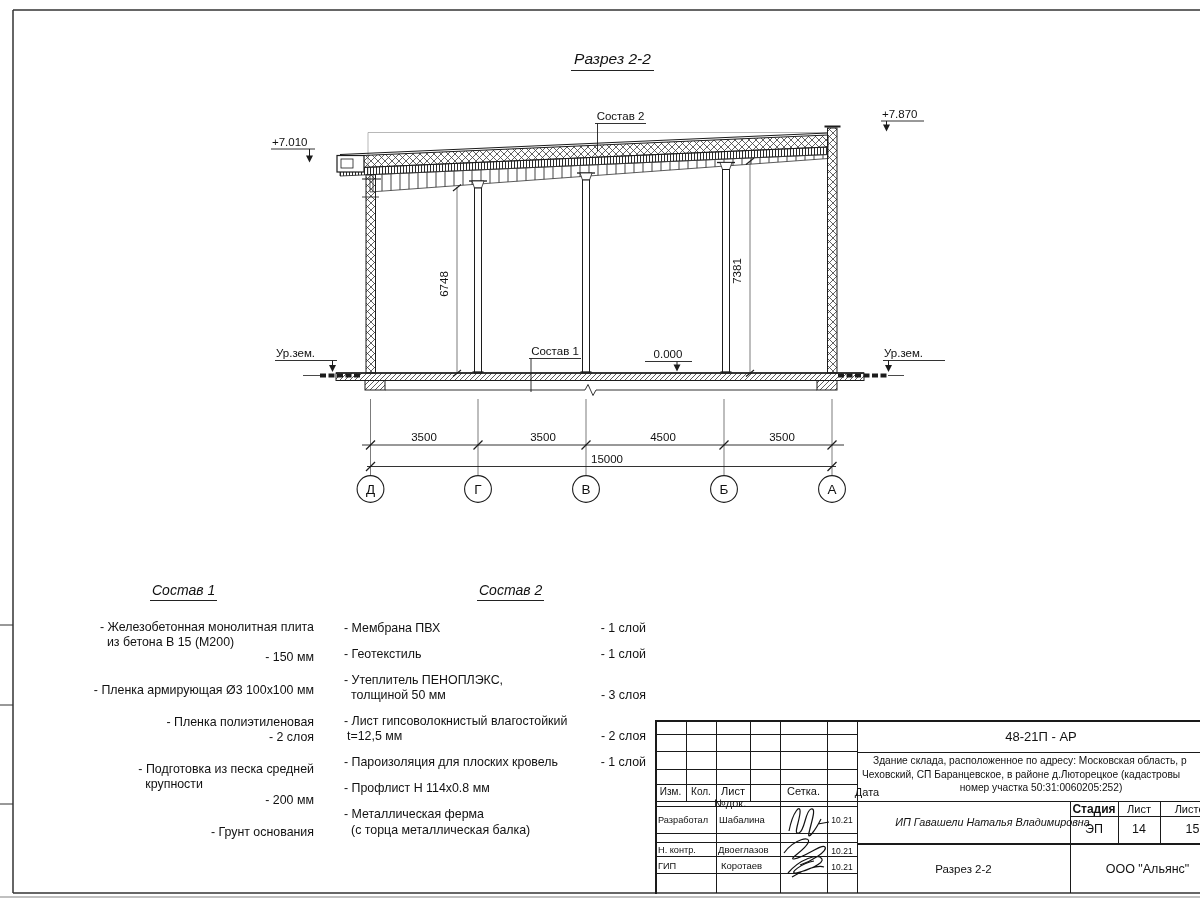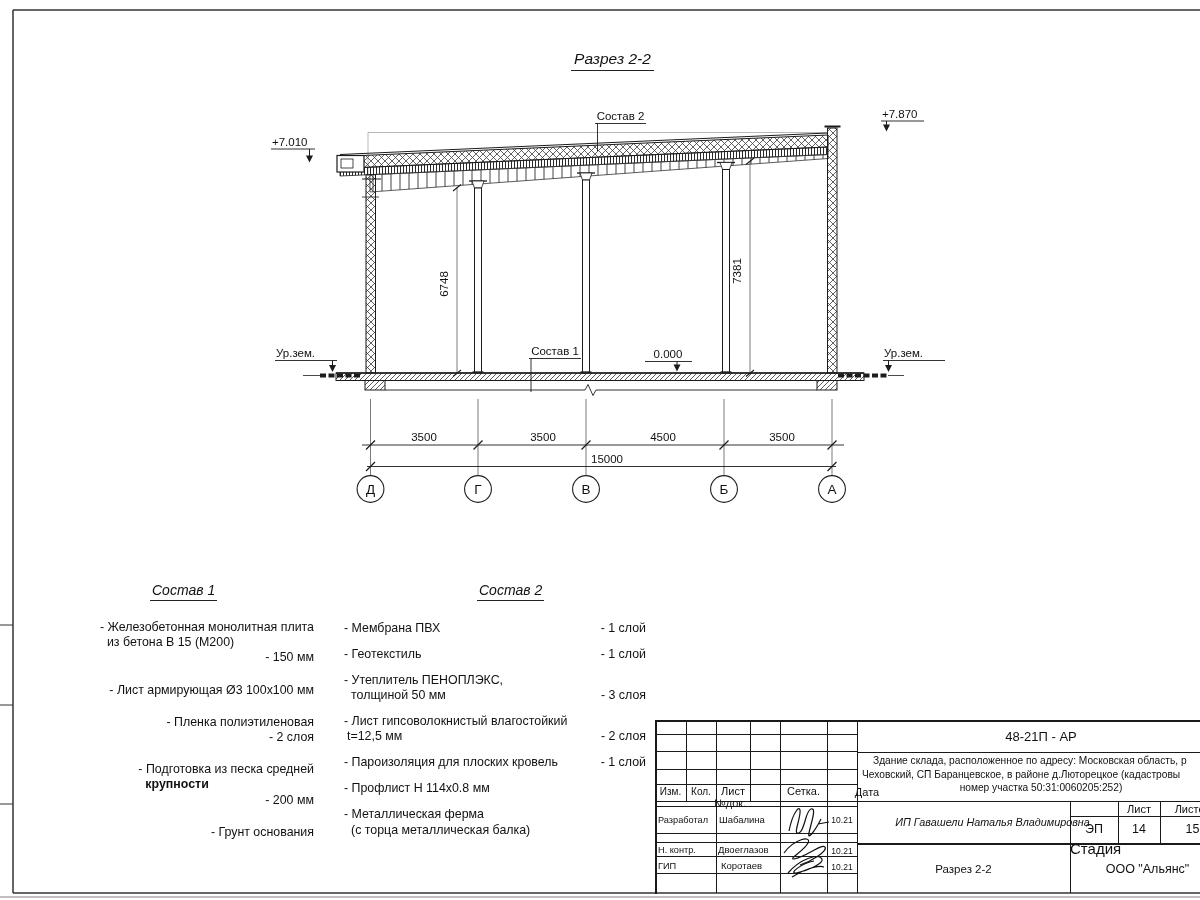--- a/index.html
+++ b/index.html
@@ -206,30 +206,30 @@
 </div>
 <div class="comp-list list1" style="left:26px;top:620px;width:288px;">
   <div class="comp-row">
     <div>
         <div>- Железобетонная  монолитная плита</div>
         <div style="padding-left:7px;">из бетона В 15 (М200)</div>
       </div>
     <div class="val">- 150 мм</div>
   </div>
   <div class="comp-row">
-    <div>- Лист армирующая Ø3 100х100 мм</div>
+    <div>- Пленка армирующая Ø3 100х100 мм</div>
   </div>
   <div class="comp-row">
     <div>- Пленка полиэтиленовая</div>
     <div class="val">-  2 слоя</div>
   </div>
   <div class="comp-row">
     <div>
         <div>- Подготовка из песка средней</div>
-        <div style="padding-left:7px;font-weight:bold;">крупности</div>
+        <div style="padding-left:7px;">крупности</div>
       </div>
     <div class="val">- 200 мм</div>
   </div>
   <div class="comp-row">
     <div>- Грунт основания</div>
   </div>
 </div>
 
 <div class="comp-head" style="left:477px;top:582px;">
   <span>Состав 2</span>
@@ -323,21 +323,21 @@
   <svg class="abs" style="left:778px;top:835px;" width="56" height="44">
     <path d="M6,18 C16,4 34,0 30,8 C26,16 10,24 16,24 C28,22 44,8 47,12 C50,16 34,26 22,30" stroke="#111" stroke-width="1.2" fill="none"></path>
     <path d="M10,38 C22,24 40,18 44,24 C46,28 30,36 18,38 C10,39 24,28 36,26 M14,42 C26,34 40,30 46,32" stroke="#111" stroke-width="1.2" fill="none"></path>
   </svg>
 
   <div class="tb-txt ctr" style="left:857px;top:729px;width:368px;font-size:13px;">48-21П - АР</div>
   <div class="tb-txt" style="left:873px;top:755px;font-size:10.2px;">Здание склада, расположенное по адресу: Московская область, р</div>
   <div class="tb-txt" style="left:862px;top:768.5px;font-size:10.2px;">Чеховский, СП Баранцевское, в районе д.Люторецкое  (кадастровы</div>
   <div class="tb-txt ctr" style="left:857px;top:782px;width:368px;font-size:10.2px;">номер участка 50:31:0060205:252)</div>
   <div class="abs flexc" style="left:857px;top:801px;width:213px;height:42px;font-style:italic;font-size:10.8px;padding-left:29px;">ИП Гавашели Наталья Владимировна</div>
-  <div class="tb-txt ctr" style="left:1070px;top:840px;width:48px;font-size:15px;">Стадия</div>
+  <div class="tb-txt ctr" style="left:1070px;top:802px;width:48px;font-size:12px;font-weight:bold;">Стадия</div>
   <div class="tb-txt ctr" style="left:1118px;top:803px;width:42px;font-size:11px;">Лист</div>
   <div class="tb-txt ctr" style="left:1160px;top:803px;width:65px;font-size:11px;">Листов</div>
   <div class="tb-txt ctr" style="left:1070px;top:822px;width:48px;font-size:12.5px;">ЭП</div>
   <div class="tb-txt ctr" style="left:1118px;top:822px;width:42px;font-size:12.5px;">14</div>
   <div class="tb-txt ctr" style="left:1160px;top:822px;width:65px;font-size:12.5px;">15</div>
   <div class="abs flexc" style="left:857px;top:844px;width:213px;height:49px;font-size:11.5px;">Разрез 2-2</div>
   <div class="abs flexc" style="left:1070px;top:844px;width:155px;height:49px;font-size:12.5px;">ООО "Альянс"</div>
 </div>
 
 </body></html>

